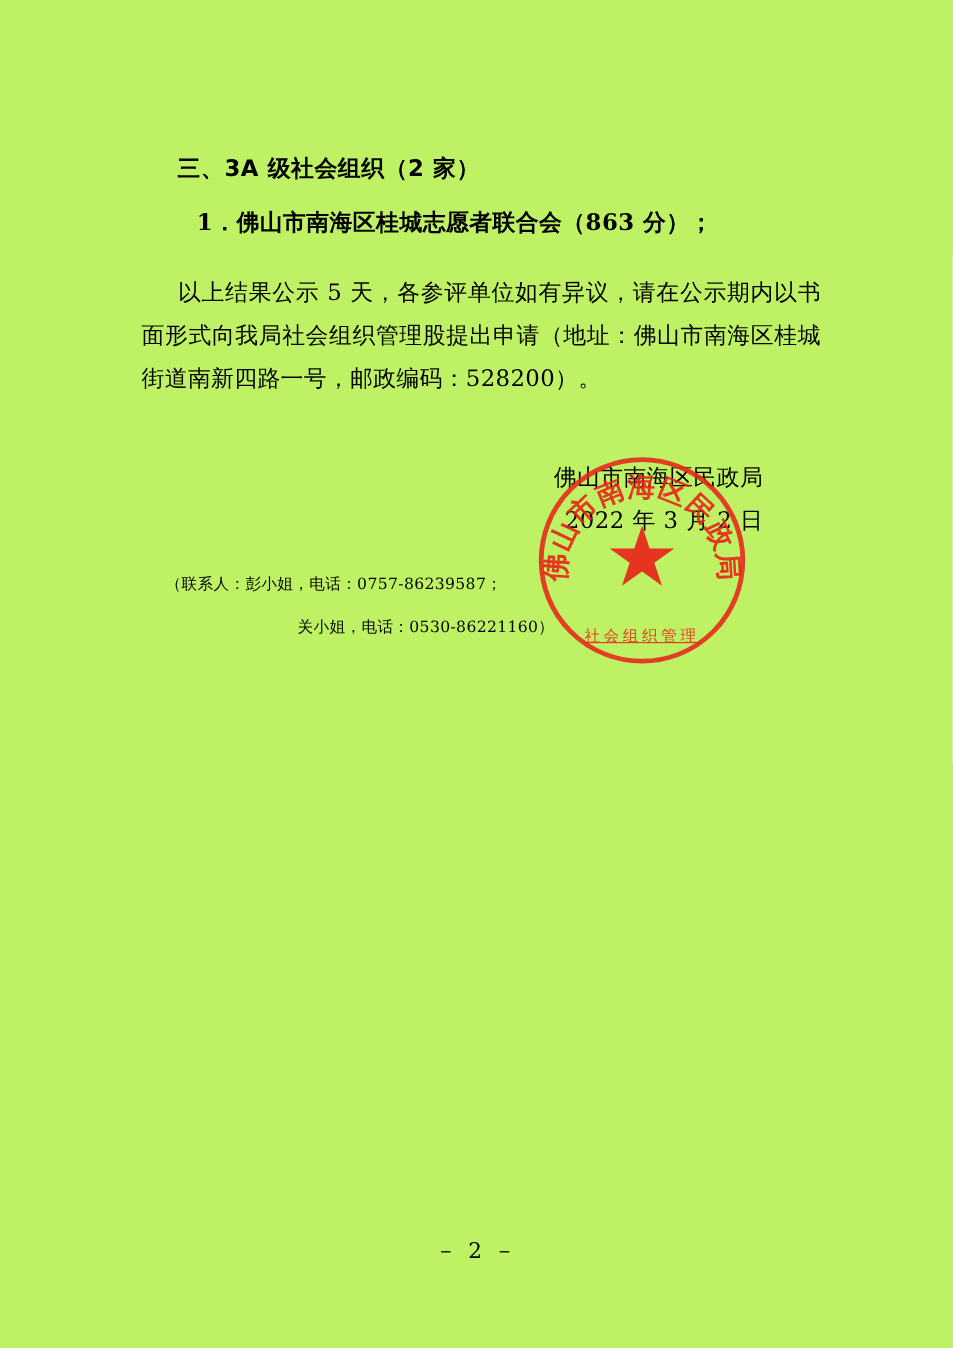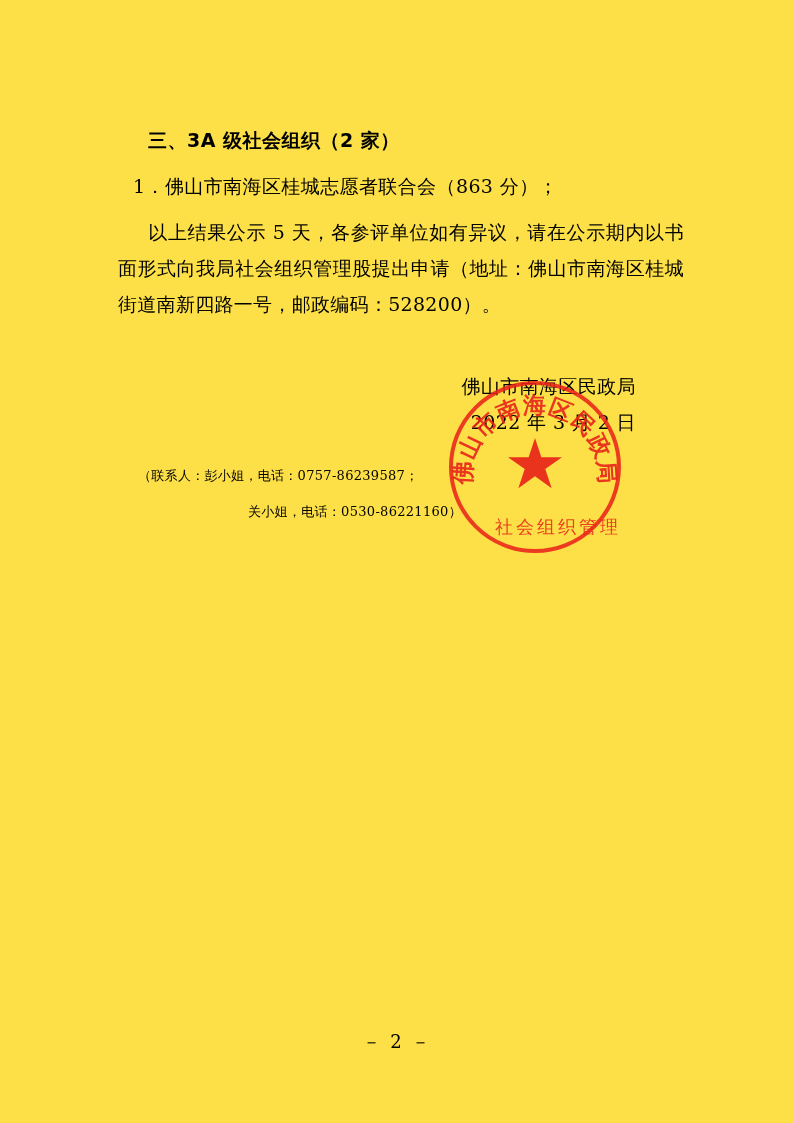--- a/index.html
+++ b/index.html
@@ -4,21 +4,21 @@
 <style>
   html, body {
     margin: 0;
     padding: 0;
     background: #ffffff;
   }
   .page {
     position: relative;
     width: 794px;
     height: 1123px;
-    background: #fde047;
+    background: #bef264;
     overflow: hidden;
     font-family: "DejaVu Serif", "Liberation Serif", serif;
     color: #000000;
   }
   .content {
     position: absolute;
     left: 118px;
     top: 128px;
     width: 566px;
   }
@@ -31,26 +31,27 @@
     white-space: nowrap;
   }
   .para {
     font-size: 19px;
     line-height: 36px;
     margin: 0;
     text-indent: 0;
     letter-spacing: 0.4px;
   }
   .indent {
-    margin-left: 15px;
+    margin-left: 46px;
+    font-weight: bold;
   }
   .block-para {
     font-size: 19px;
     line-height: 36px;
-    margin: 10px 0 0 0;
+    margin: 22px 0 0 0;
     text-align: justify;
     text-justify: inter-ideograph;
     letter-spacing: 0.3px;
   }
   .block-para .first-line-indent {
     display: inline-block;
     width: 30px;
   }
   .signature {
     margin-top: 46px;
@@ -126,26 +127,27 @@
     font-weight: bold;
     font-size: 23px;
     letter-spacing: 1px;
     opacity: 0.9;
   }
   .seal .bottom-text {
     position: absolute;
     left: 0;
     right: 0;
     bottom: 14px;
-    text-align: right;
+    text-align: center;
     color: #e8241a;
-    font-size: 18px;
+    font-size: 13px;
     letter-spacing: 3px;
     opacity: 0.85;
     font-family: "DejaVu Serif", "Liberation Serif", serif;
+    text-decoration: underline;
   }
 </style>
 </head>
 <body>
 
 <div class="page">
 
   <div class="content">
 
     <h3 class="heading">三、3A 级社会组织（2 家）</h3>

